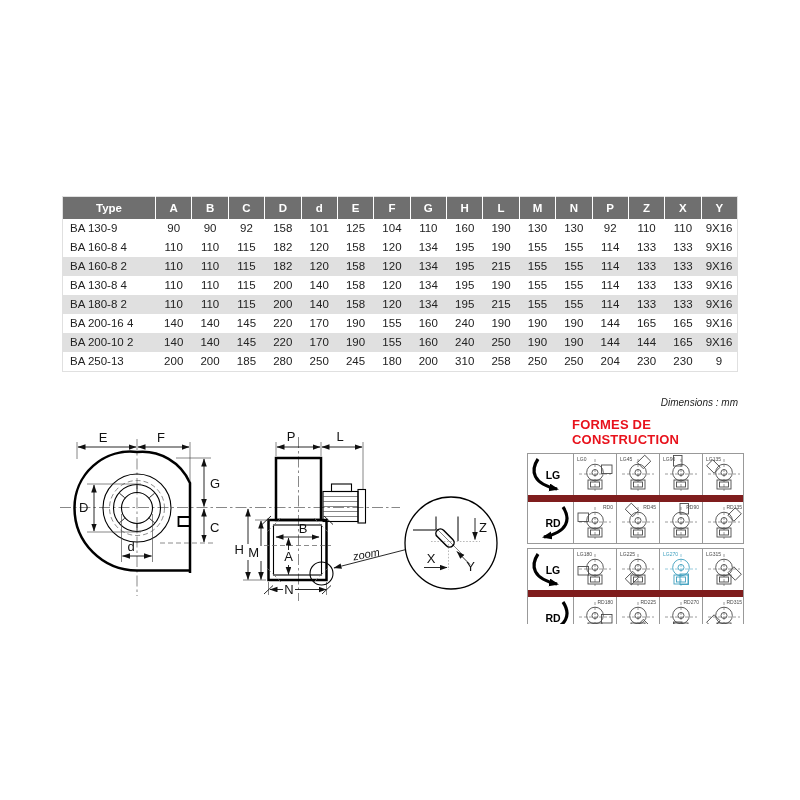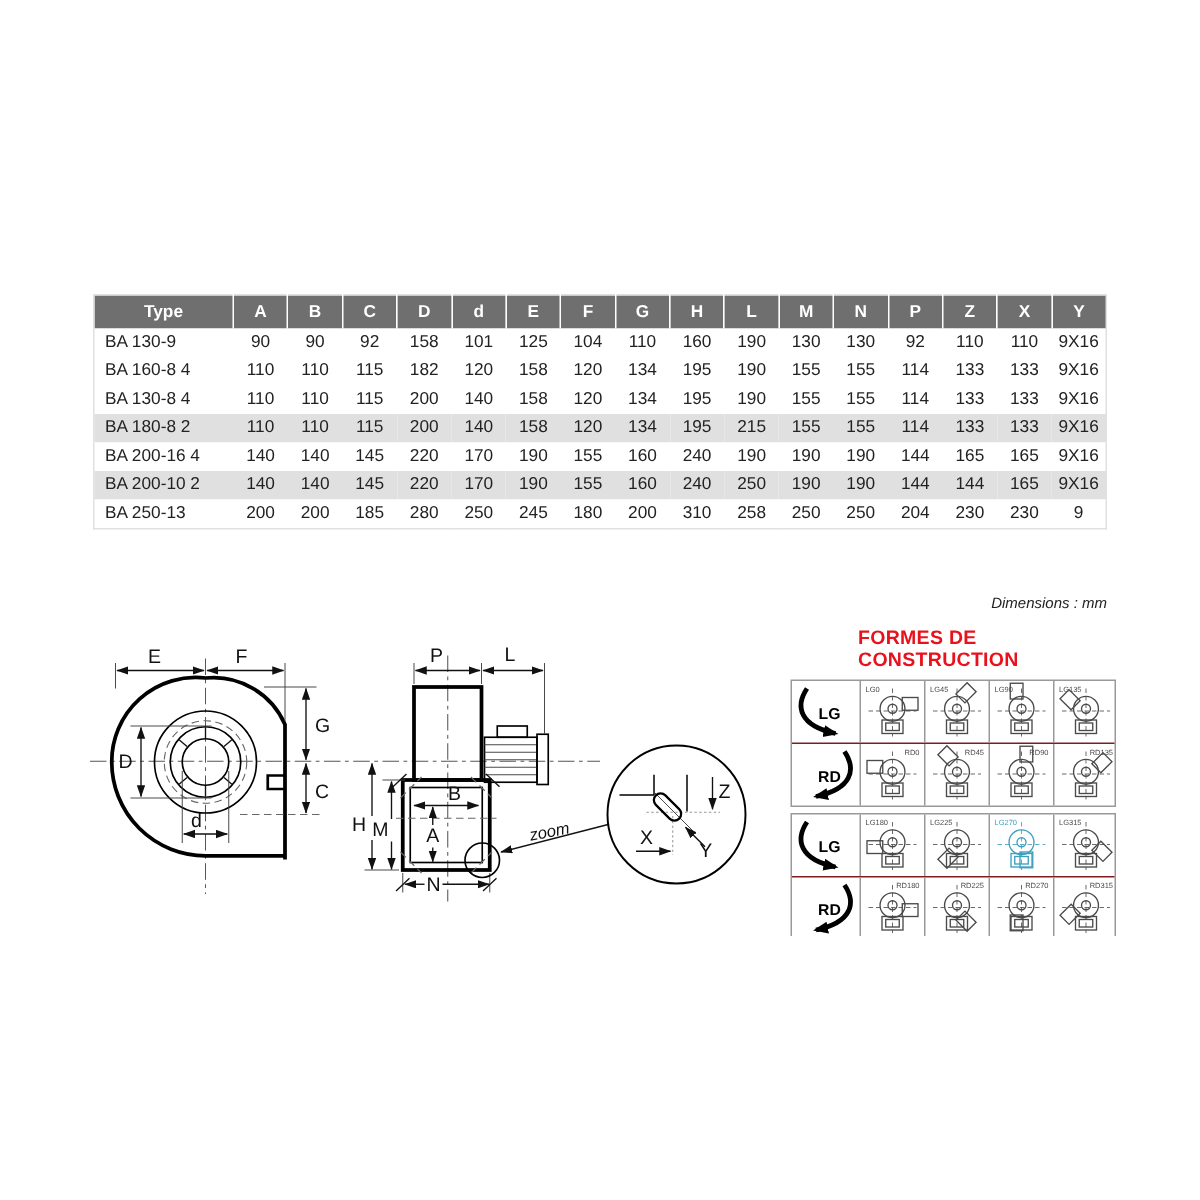--- a/index.html
+++ b/index.html
@@ -29,21 +29,21 @@
   .dash{stroke:#666;stroke-width:0.75;stroke-dasharray:5 3;fill:none;}
   .dot{stroke:#888;stroke-width:0.6;stroke-dasharray:1.6 1.6;fill:none;}
   text.dl{font-family:"Liberation Sans",sans-serif;font-size:13px;fill:#111;}
 
   
   .construction{position:absolute;left:527px;top:417px;width:218px;}
   .c-title{color:var(--red,#e8121c);font-weight:bold;font-size:13px;letter-spacing:.2px;margin-left:45px;}
   .c-block{border:1px solid #999;margin-top:6px;width:217px;box-sizing:border-box;background:#fff;}
   .c-block + .c-block{margin-top:4px;}
   .c-row{display:flex;}
-  .c-row + .c-row{border-top:1px solid #7f1d1d;}
+  .c-row + .c-row{border-top:7px solid #7f1d1d;}
   .c-hand{width:46px;border-right:1px solid #999;box-sizing:border-box;}
   .c-cell{width:43px;border-right:1px solid #999;box-sizing:border-box;}
   .c-cell:last-child{border-right:none;}
   .c-hand svg,.c-cell svg{display:block;}
 </style>
 </head>
 <body>
 
 <div class="page">
 
@@ -113,20 +113,39 @@
           <td>110</td>
           <td>110</td>
           <td>115</td>
           <td>182</td>
           <td>120</td>
           <td>158</td>
           <td>120</td>
           <td>134</td>
           <td>195</td>
           <td>190</td>
+          <td>155</td>
+          <td>155</td>
+          <td>114</td>
+          <td>133</td>
+          <td>133</td>
+          <td>9X16</td>
+        </tr>
+        <tr class="alt">
+          <td class="type">BA 160-8 2</td>
+          <td>110</td>
+          <td>110</td>
+          <td>115</td>
+          <td>182</td>
+          <td>120</td>
+          <td>158</td>
+          <td>120</td>
+          <td>134</td>
+          <td>195</td>
+          <td>215</td>
           <td>155</td>
           <td>155</td>
           <td>114</td>
           <td>133</td>
           <td>133</td>
           <td>9X16</td>
         </tr>
         <tr>
           <td class="type">BA 130-8 4</td>
           <td>110</td>

